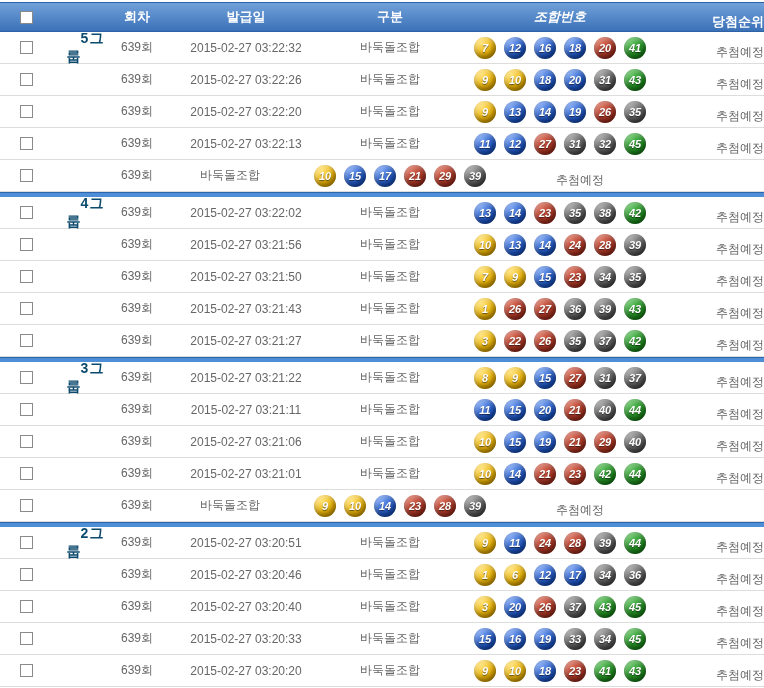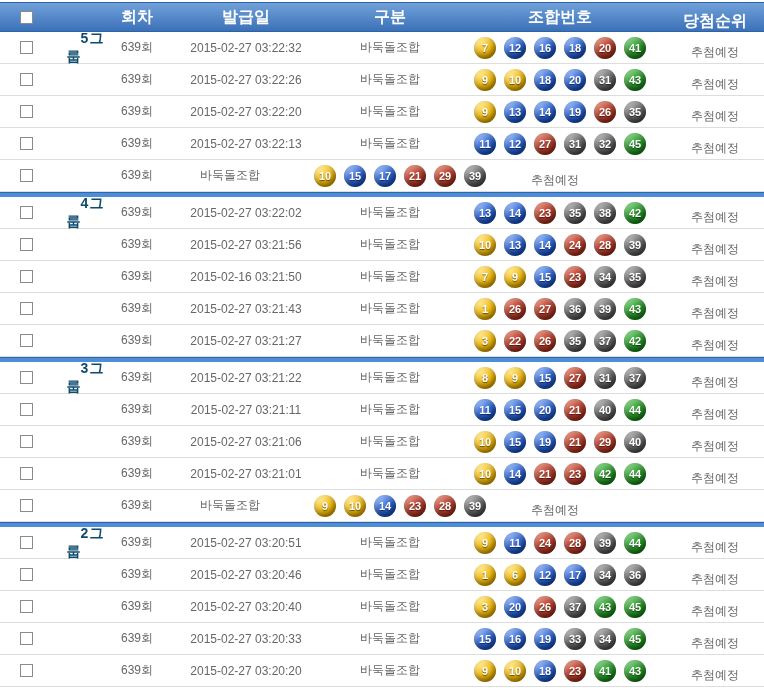--- a/index.html
+++ b/index.html
@@ -6,35 +6,35 @@
   html,body { width:764px; height:688px; background:#fff; overflow:hidden;
               font-family:"Liberation Sans","DejaVu Sans",sans-serif; }
 
   .tbl { width:764px; }
 
   
   .thead {
     margin-top:2px; height:30px; display:flex; align-items:center;
     background:linear-gradient(#71a1d9,#3b71b8);
     border-top:1px solid #2d62a6; border-bottom:1px solid #2d62a6;
-    color:#fff; font-weight:bold; font-size:16px;
+    color:#fff; font-weight:bold; font-size:13px;
   }
   .hcheck { width:108px; display:flex; }
   .cb {
     width:13px; height:13px; background:#fff; border:1px solid #8a8a8a;
     margin-left:20px; flex:0 0 auto; cursor:pointer;
   }
   .hcell { text-align:center; }
 
   
   .c-round  { width:58px;  text-align:center; }
   .c-date   { width:160px; text-align:center; }
   .c-type   { width:128px; text-align:center; }
-  .c-balls  { width:212px; }
-  .c-status { width:98px;  text-align:center;margin-top:9px; }
+  .c-balls  { width:212px;font-style:italic; }
+  .c-status { width:98px;  text-align:right;margin-top:9px; }
 
   
   .row {
     height:32px; display:flex; align-items:center;
     border-bottom:1px solid #ddd; font-size:12px; color:#666;
   }
   .c-check { width:40px; display:flex; }
   .c-group { width:68px; text-align:center; }
   .group-label { color:#0c4a6e; font-weight:bold; font-size:14px; letter-spacing:1px;padding-left:37px; }
 
@@ -195,21 +195,21 @@
           <span class="ball gy">39</span>
         </div>
         <div class="c-status">추첨예정</div>
       </div>
       <div class="row">
         <div class="c-check">
           <div class="cb"></div>
         </div>
         <div class="c-group"></div>
         <div class="c-round">639회</div>
-        <div class="c-date">2015-02-16 03:21:50</div>
+        <div class="c-date">2015-02-27 03:21:50</div>
         <div class="c-type">바둑돌조합</div>
         <div class="c-balls">
           <span class="ball y">7</span>
           <span class="ball y">9</span>
           <span class="ball b">15</span>
           <span class="ball r">23</span>
           <span class="ball gy">34</span>
           <span class="ball gy">35</span>
         </div>
         <div class="c-status">추첨예정</div>

